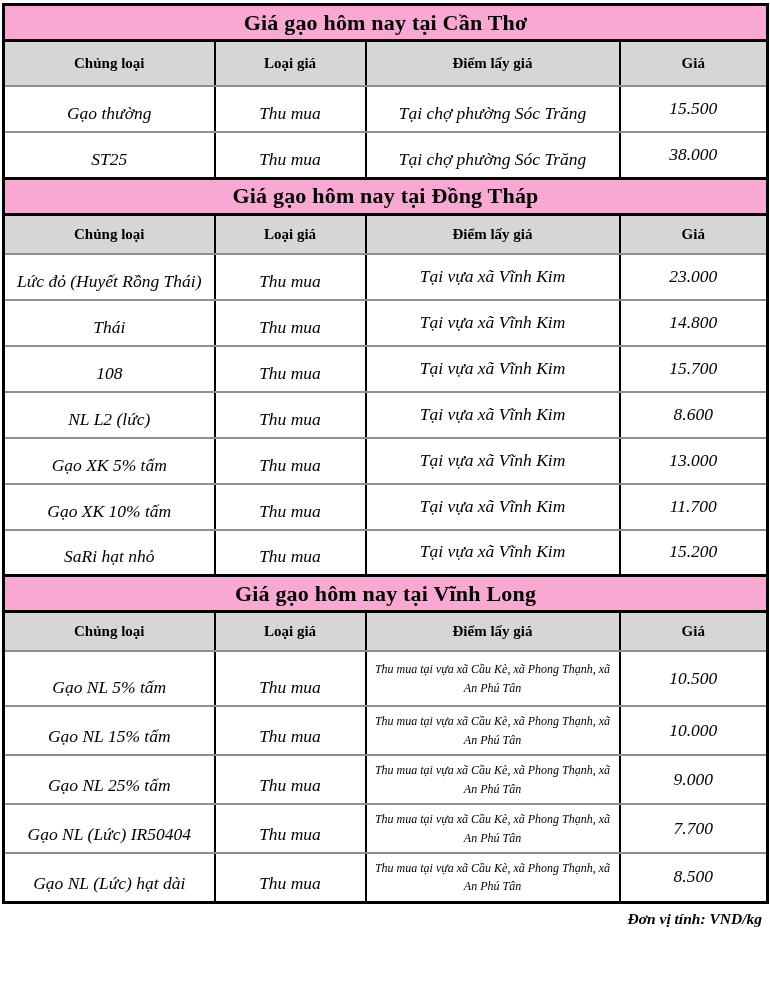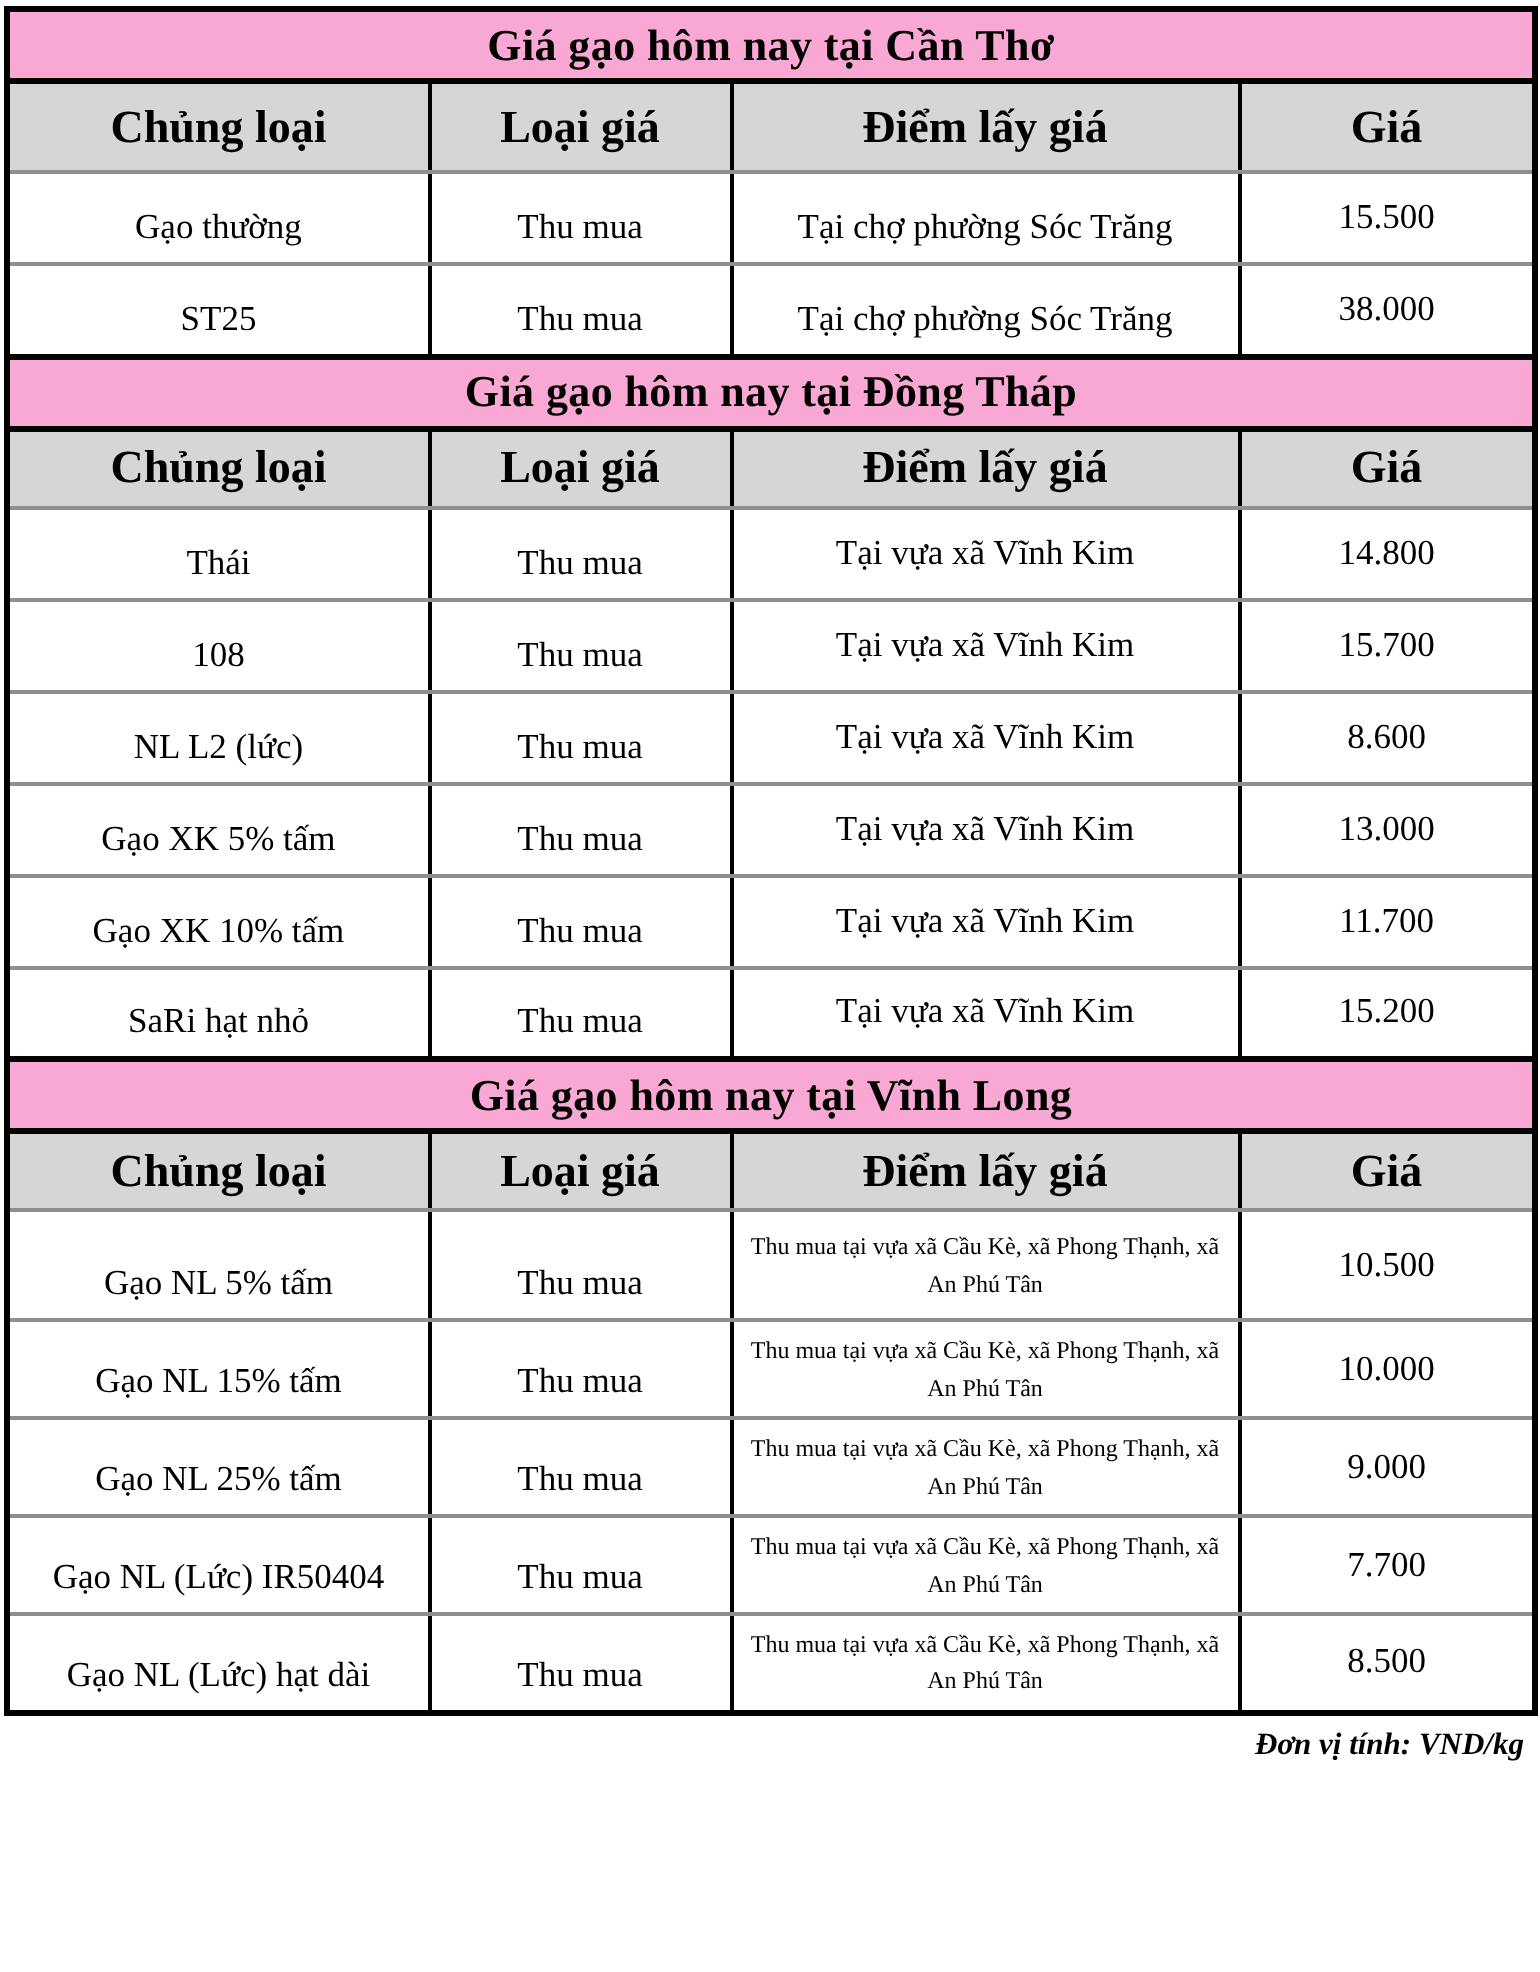--- a/index.html
+++ b/index.html
@@ -44,33 +44,34 @@
     font-weight: bold;
     font-size: 22px;
     vertical-align: middle;
     letter-spacing: 0.2px;
   }
 
   
   tr.colhead-row th {
     background: #D6D6D6;
     font-weight: bold;
-    font-size: 23px;
+    font-size: 15px;
     vertical-align: middle;
     height: 37px;
   }
   tr.colhead-row.hd-lg th { height: 43px; }
 
   
   tr.data-row td {
     background: #ffffff;
     font-size: 17.5px;
     vertical-align: bottom;
     padding-bottom: 6px;
     line-height: 1.25;
+    font-style: italic;
   }
   tr.data-row td.c4 {
     vertical-align: middle;
     padding-bottom: 0;
   }
   tbody.s0 tr.data-row { height: 46px; }
   tbody.s1 tr.data-row { height: 46px; }
   tbody.s2 tr.data-row { height: 49px; }
   tbody.s2 tr.data-row.tall { height: 55px; }
 
@@ -134,20 +135,26 @@
       <tr class="band-row">
         <td colspan="4">Giá gạo hôm nay tại Đồng Tháp</td>
       </tr>
       <tr class="colhead-row">
         <th>Chủng loại</th>
         <th>Loại giá</th>
         <th>Điểm lấy giá</th>
         <th>Giá</th>
       </tr>
       <tr class="data-row">
+        <td class="c1">Lức đỏ (Huyết Rồng Thái)</td>
+        <td class="c2">Thu mua</td>
+        <td class="c3">Tại vựa xã Vĩnh Kim</td>
+        <td class="c4">23.000</td>
+      </tr>
+      <tr class="data-row">
         <td class="c1">Thái</td>
         <td class="c2">Thu mua</td>
         <td class="c3">Tại vựa xã Vĩnh Kim</td>
         <td class="c4">14.800</td>
       </tr>
       <tr class="data-row">
         <td class="c1">108</td>
         <td class="c2">Thu mua</td>
         <td class="c3">Tại vựa xã Vĩnh Kim</td>
         <td class="c4">15.700</td>

